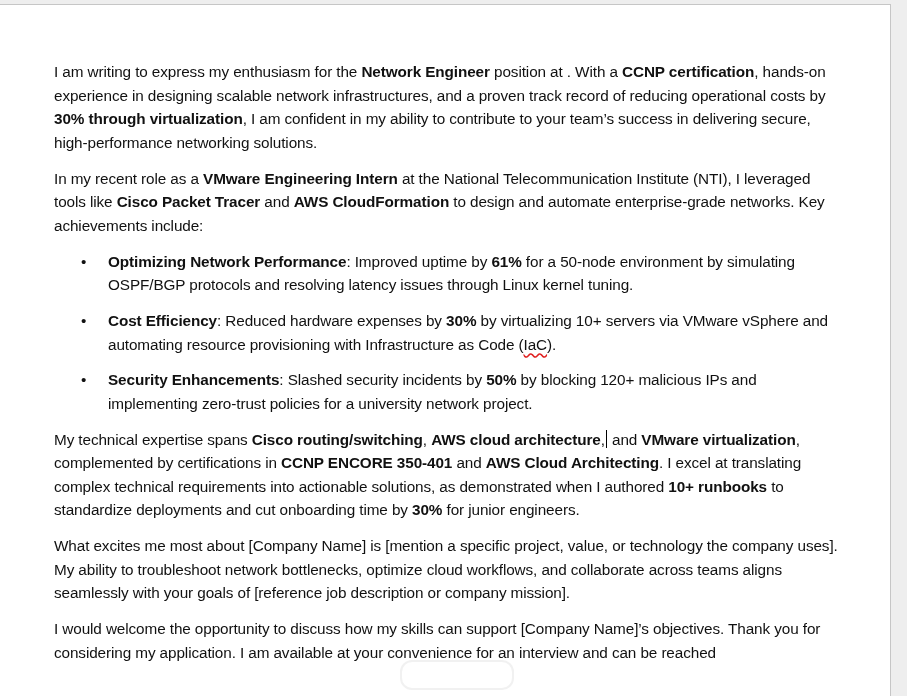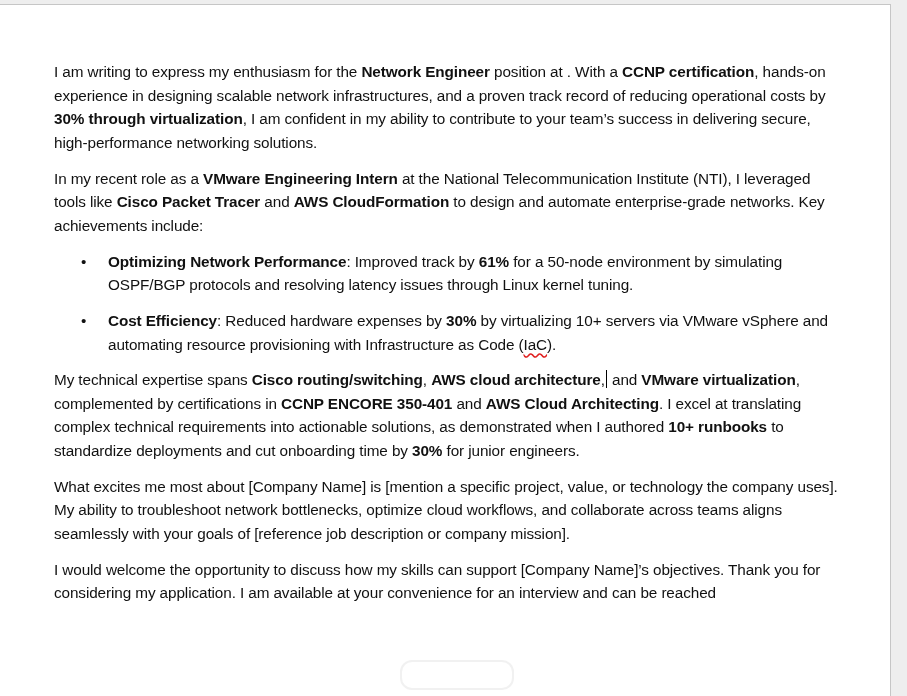--- a/index.html
+++ b/index.html
@@ -22,22 +22,23 @@
 <body>
 
 <div class="page">
   <div class="content">
 
     <p><span>I am writing to express my enthusiasm for the </span><b>Network Engineer</b><span> position </span><span class="gram">at .</span><span> With </span><span class="gram"><span>a </span><b>CCNP</b></span><b> certification</b><span>, hands-on experience in designing scalable network infrastructures, and a proven track record of reducing operational costs by </span><b>30% through virtualization</b><span>, I am confident in my ability to contribute to your team’s success in delivering secure, high-performance networking solutions.</span></p>
 
     <p><span>In my recent role as a </span><b>VMware Engineering Intern</b><span> at the National Telecommunication Institute (NTI), I leveraged tools like </span><b>Cisco Packet Tracer</b><span> and </span><b>AWS CloudFormation</b><span> to design and automate enterprise-grade networks. Key achievements include:</span></p>
 
     <ul>
-      <li><b>Optimizing Network Performance</b><span>: Improved track by </span><b>61%</b><span> for a 50-node environment by simulating OSPF/BGP protocols and resolving latency issues through Linux kernel tuning.</span></li>
+      <li><b>Optimizing Network Performance</b><span>: Improved uptime by </span><b>61%</b><span> for a 50-node environment by simulating OSPF/BGP protocols and resolving latency issues through Linux kernel tuning.</span></li>
       <li><b>Cost Efficiency</b><span>: Reduced hardware expenses by </span><b>30%</b><span> by virtualizing 10+ servers via VMware vSphere and automating resource provisioning with Infrastructure as Code (</span><span class="spell">IaC</span><span>).</span></li>
+      <li><b>Security Enhancements</b><span>: Slashed security incidents by </span><b>50%</b><span> by blocking 120+ malicious IPs and implementing zero-trust policies for a university network project.</span></li>
     </ul>
 
     <p><span>My technical expertise spans </span><b>Cisco routing/switching</b><span>, </span><b>AWS cloud architecture</b><span>,</span><span class="caret"></span><span> and </span><b>VMware virtualization</b><span>, complemented by certifications in </span><b>CCNP ENCORE 350-401</b><span> and </span><b>AWS Cloud Architecting</b><span>. I excel at translating complex technical requirements into actionable solutions, as demonstrated when I authored </span><b>10+ runbooks</b><span> to standardize deployments and cut onboarding time by </span><b>30%</b><span> for junior engineers.</span></p>
 
     <p><span>What excites me most about [Company Name] is [</span><span class="gram">mention</span><span> a specific project, value, or technology the company uses]. My ability to troubleshoot network bottlenecks, optimize cloud workflows, and collaborate across teams aligns seamlessly with your goals of [reference job description or company mission].</span></p>
 
     <p>I would welcome the opportunity to discuss how my skills can support [Company Name]’s objectives. Thank you for considering my application. I am available at your convenience for an interview and can be reached</p>
   </div>
 </div>
 <div class="watermark"></div>

